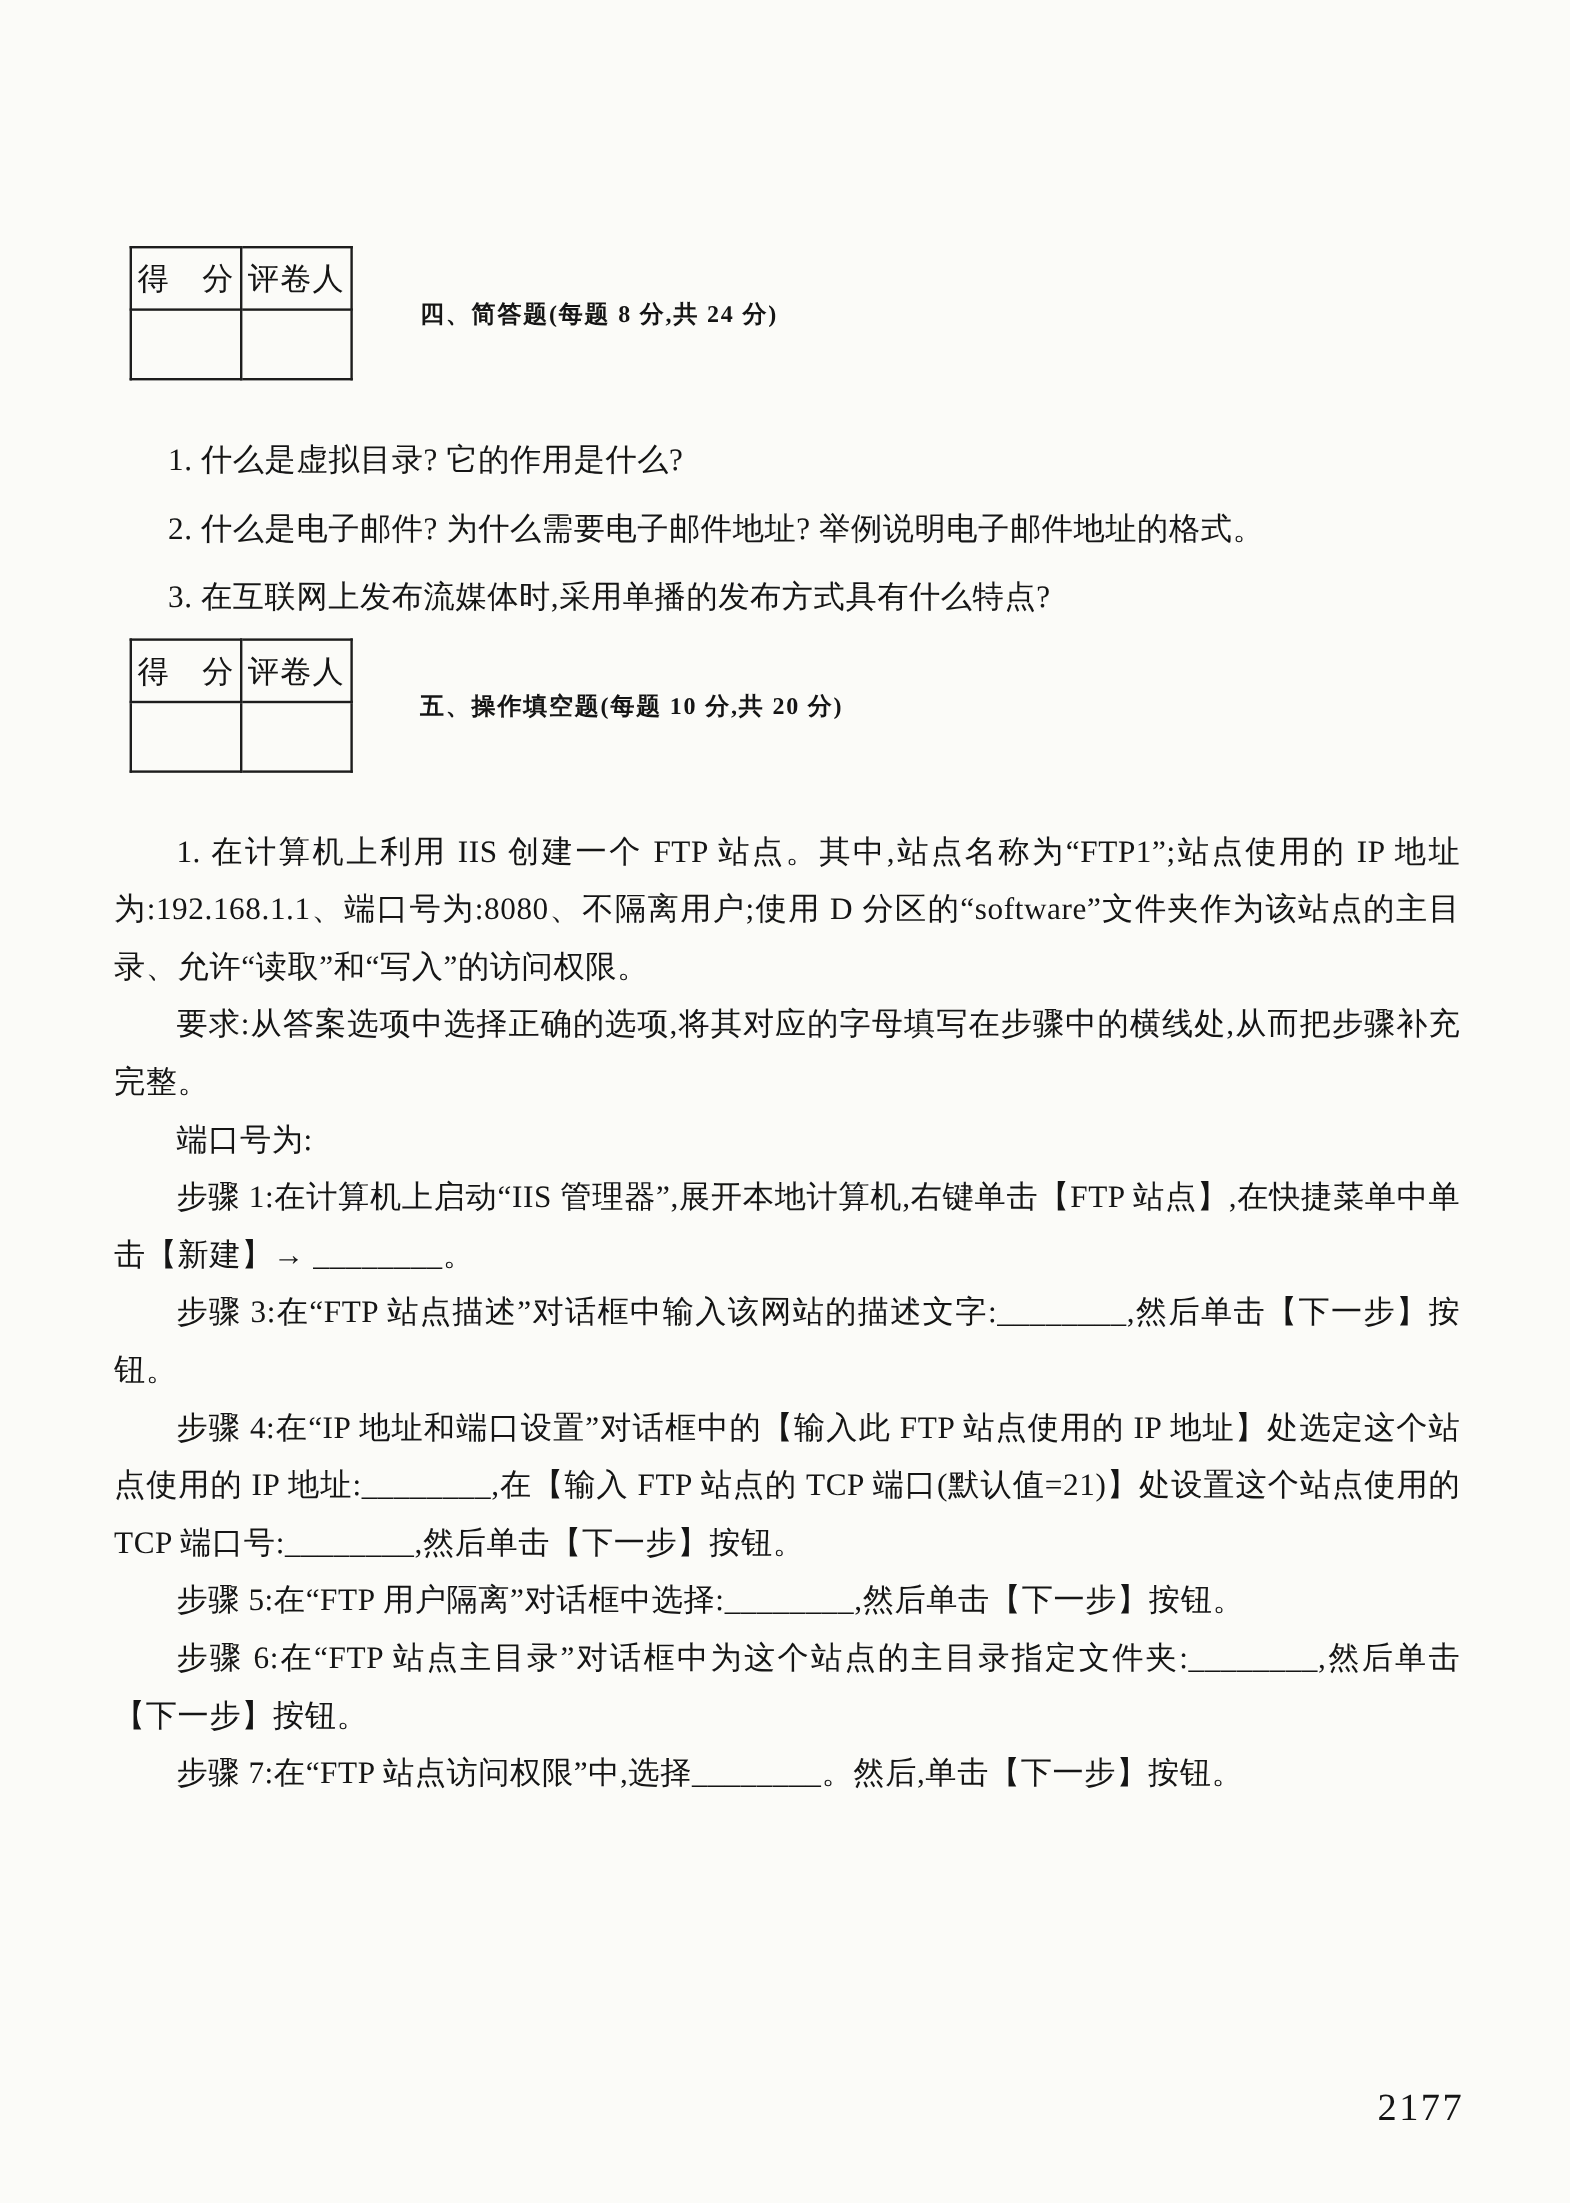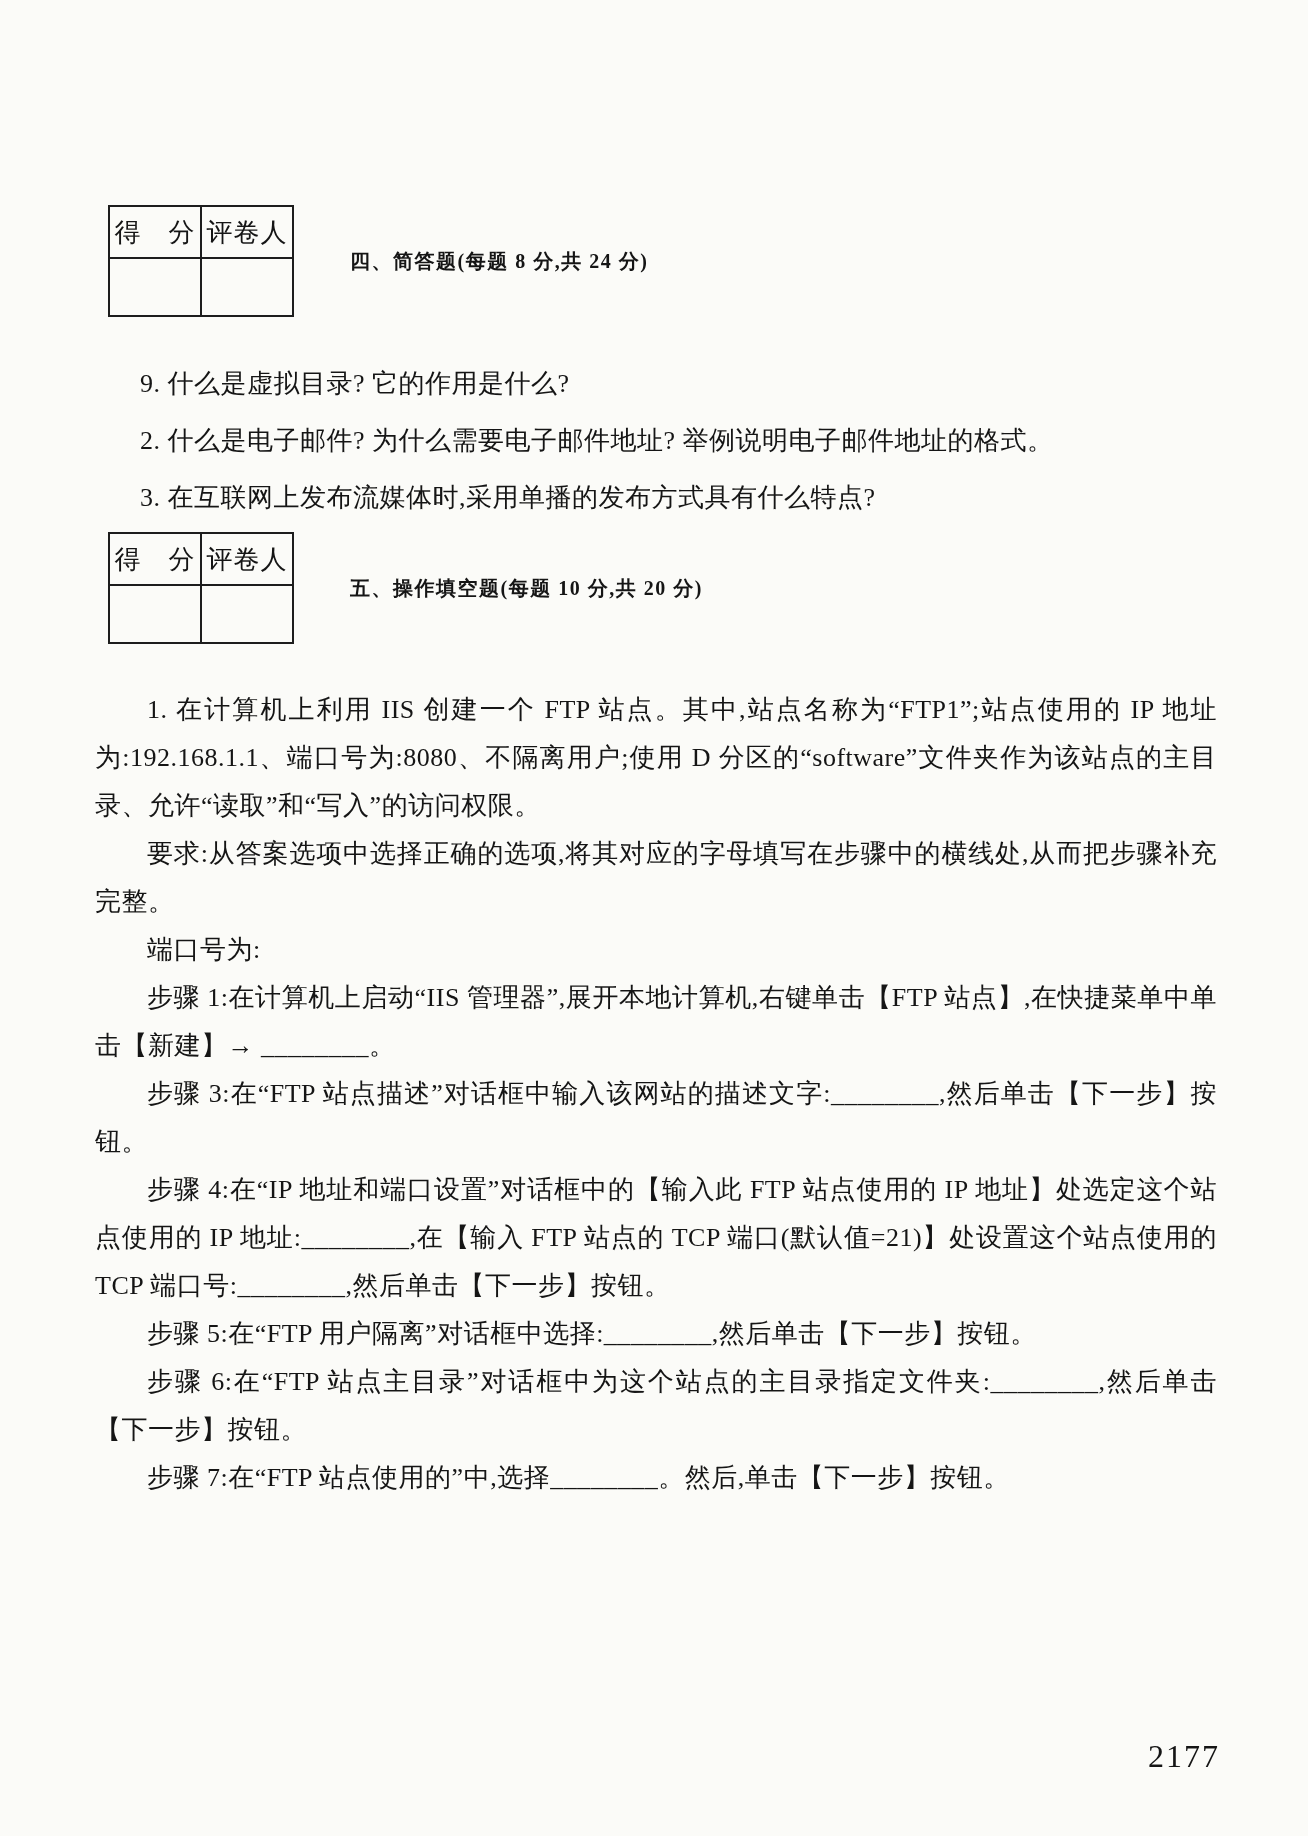--- a/index.html
+++ b/index.html
@@ -87,21 +87,21 @@
         <tr class="blank">
           <td></td>
           <td></td>
         </tr>
       </tbody>
     </table>
     <h2 class="section-heading">四、简答题(每题 8 分,共 24 分)</h2>
   </div>
 
   <div class="q-list">
-    <p>9. 什么是虚拟目录? 它的作用是什么?</p>
+    <p>1. 什么是虚拟目录? 它的作用是什么?</p>
     <p>2. 什么是电子邮件? 为什么需要电子邮件地址? 举例说明电子邮件地址的格式。</p>
     <p>3. 在互联网上发布流媒体时,采用单播的发布方式具有什么特点?</p>
   </div>
 
   <div class="score-row row2">
     <table class="score-table">
       <tbody>
         <tr class="hdr">
           <td>得　分</td>
           <td>评卷人</td>
@@ -117,18 +117,18 @@
 
   <div class="body-text">
     <p>1. 在计算机上利用 IIS 创建一个 FTP 站点。其中,站点名称为“FTP1”;站点使用的 IP 地址为:192.168.1.1、端口号为:8080、不隔离用户;使用 D 分区的“software”文件夹作为该站点的主目录、允许“读取”和“写入”的访问权限。</p>
     <p>要求:从答案选项中选择正确的选项,将其对应的字母填写在步骤中的横线处,从而把步骤补充完整。</p>
     <p>端口号为:</p>
     <p>步骤 1:在计算机上启动“IIS 管理器”,展开本地计算机,右键单击【FTP 站点】,在快捷菜单中单击【新建】→ ________。</p>
     <p>步骤 3:在“FTP 站点描述”对话框中输入该网站的描述文字:________,然后单击【下一步】按钮。</p>
     <p>步骤 4:在“IP 地址和端口设置”对话框中的【输入此 FTP 站点使用的 IP 地址】处选定这个站点使用的 IP 地址:________,在【输入 FTP 站点的 TCP 端口(默认值=21)】处设置这个站点使用的 TCP 端口号:________,然后单击【下一步】按钮。</p>
     <p>步骤 5:在“FTP 用户隔离”对话框中选择:________,然后单击【下一步】按钮。</p>
     <p>步骤 6:在“FTP 站点主目录”对话框中为这个站点的主目录指定文件夹:________,然后单击【下一步】按钮。</p>
-    <p>步骤 7:在“FTP 站点使用的”中,选择________。然后,单击【下一步】按钮。</p>
+    <p>步骤 7:在“FTP 站点访问权限”中,选择________。然后,单击【下一步】按钮。</p>
   </div>
 
   <div class="page-number">2177</div>
 
 </div>
 
 </body></html>

